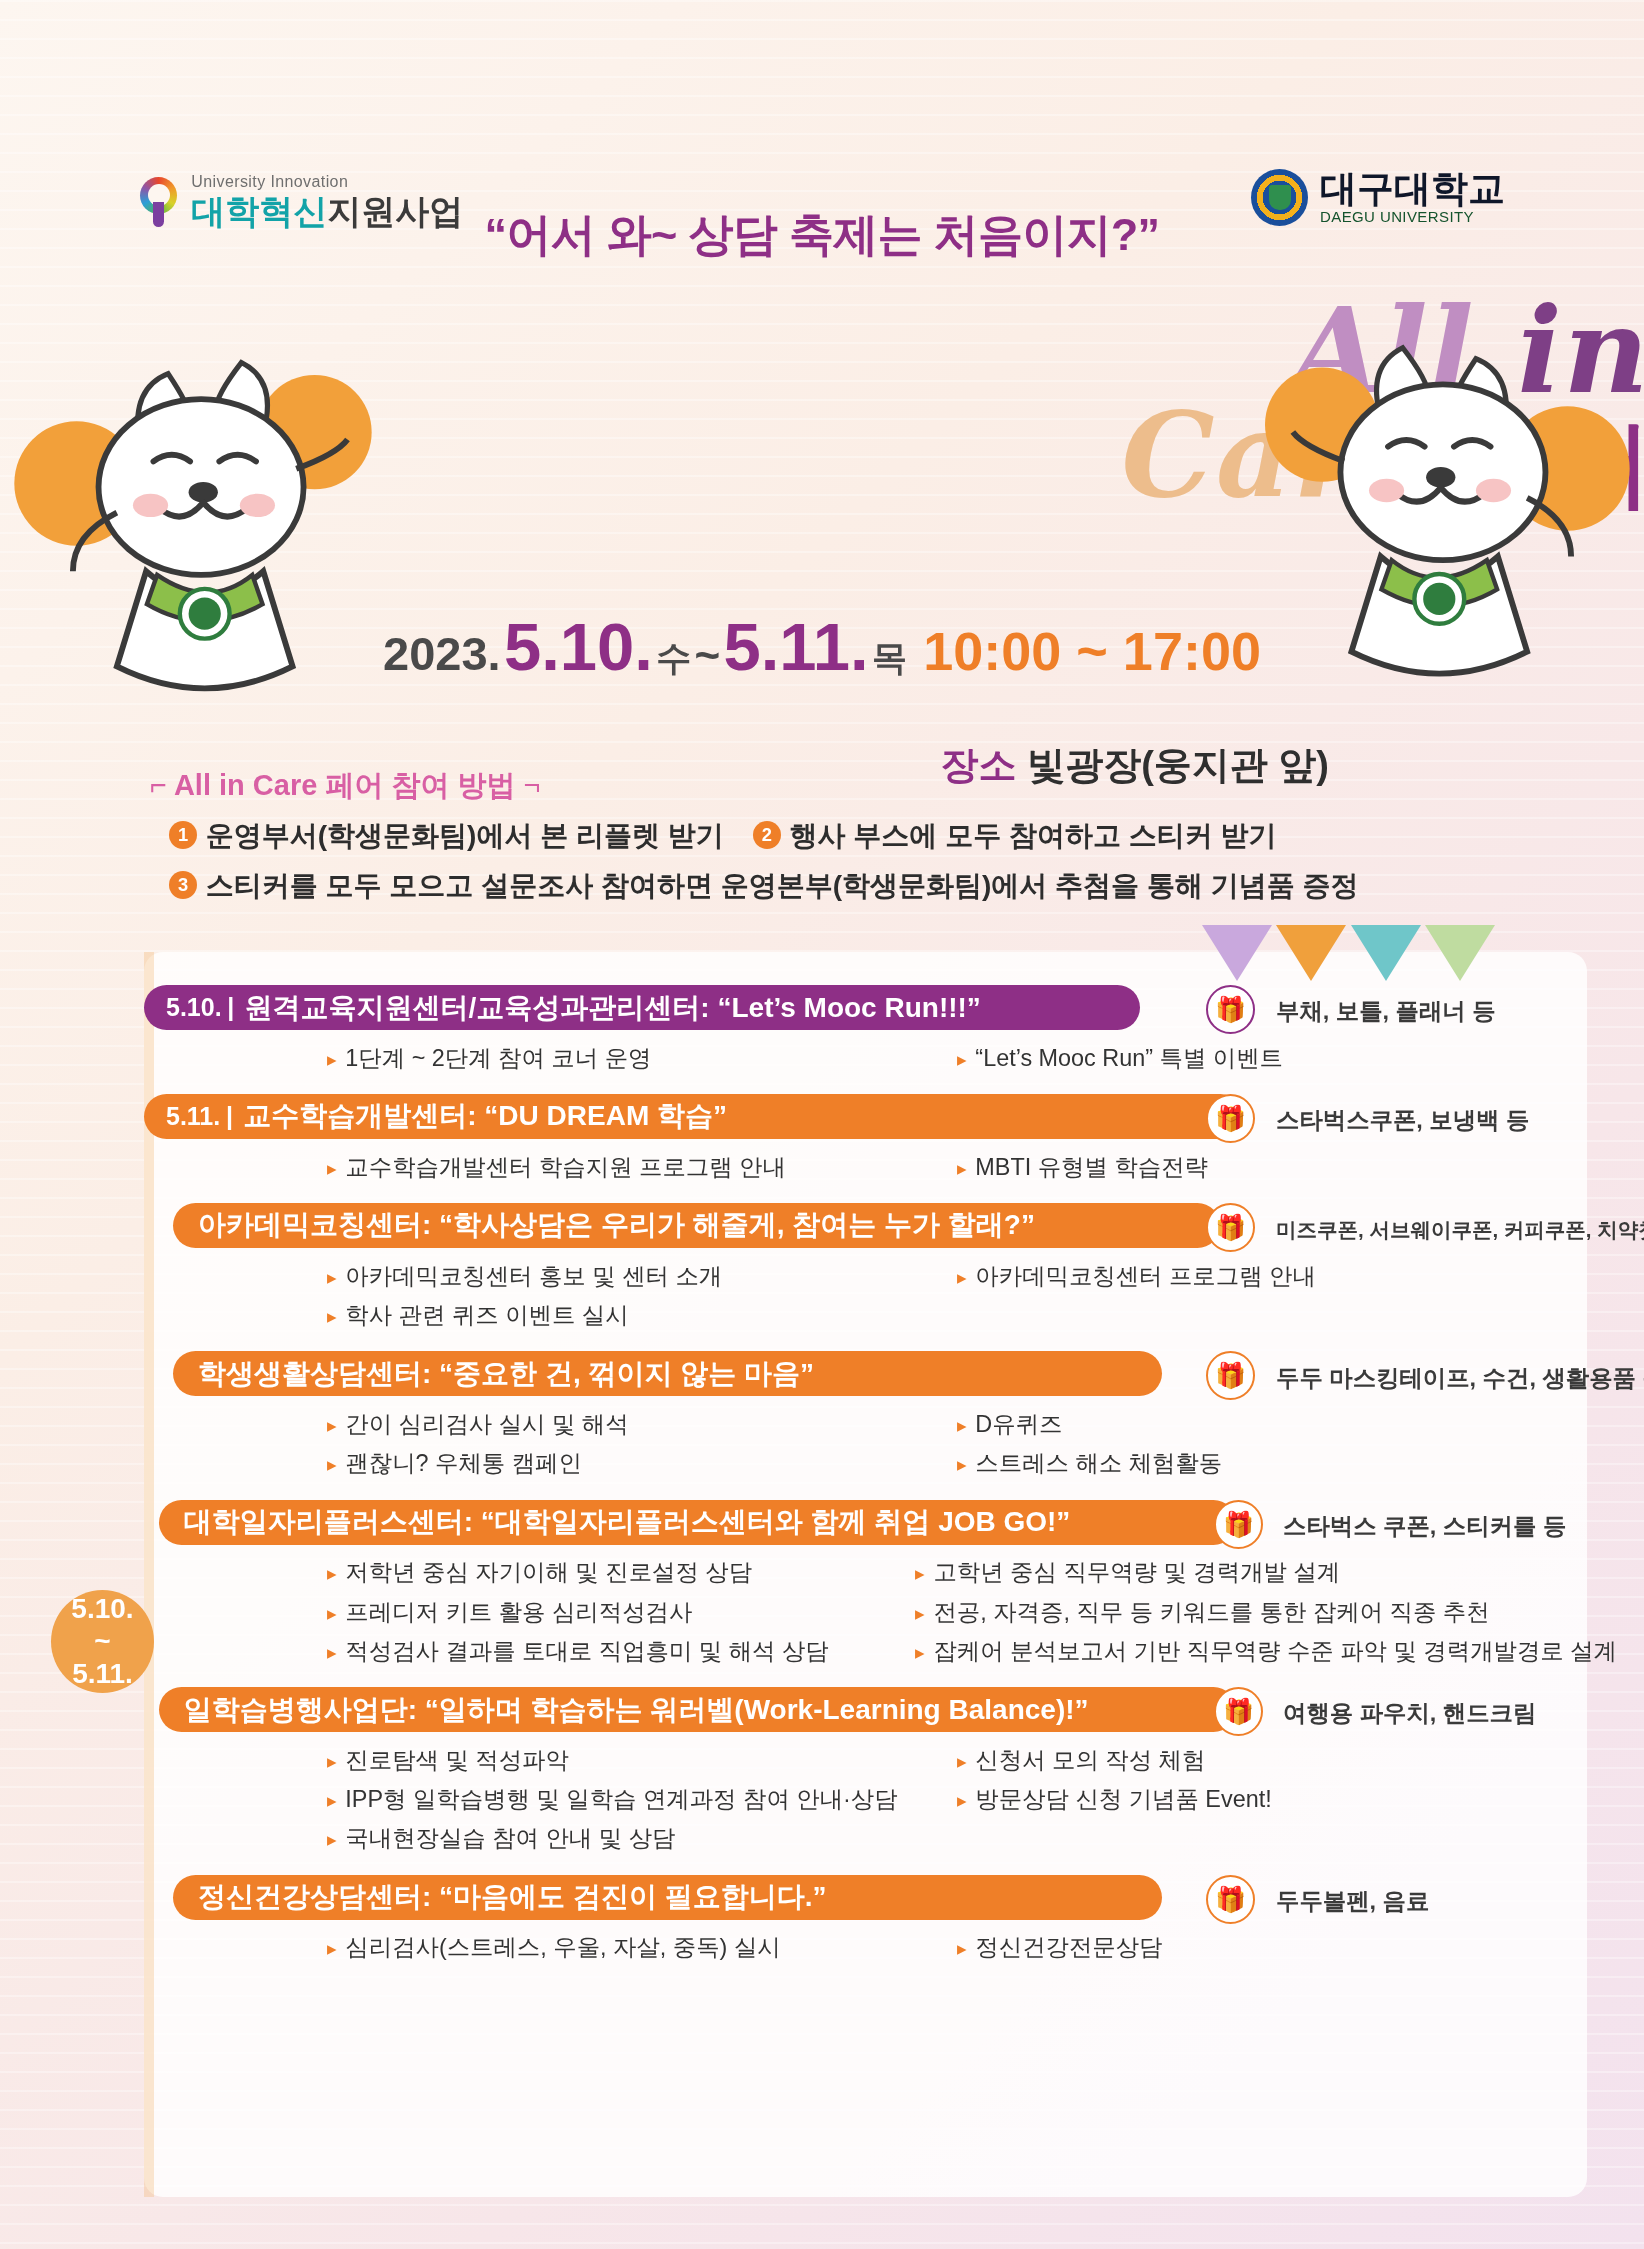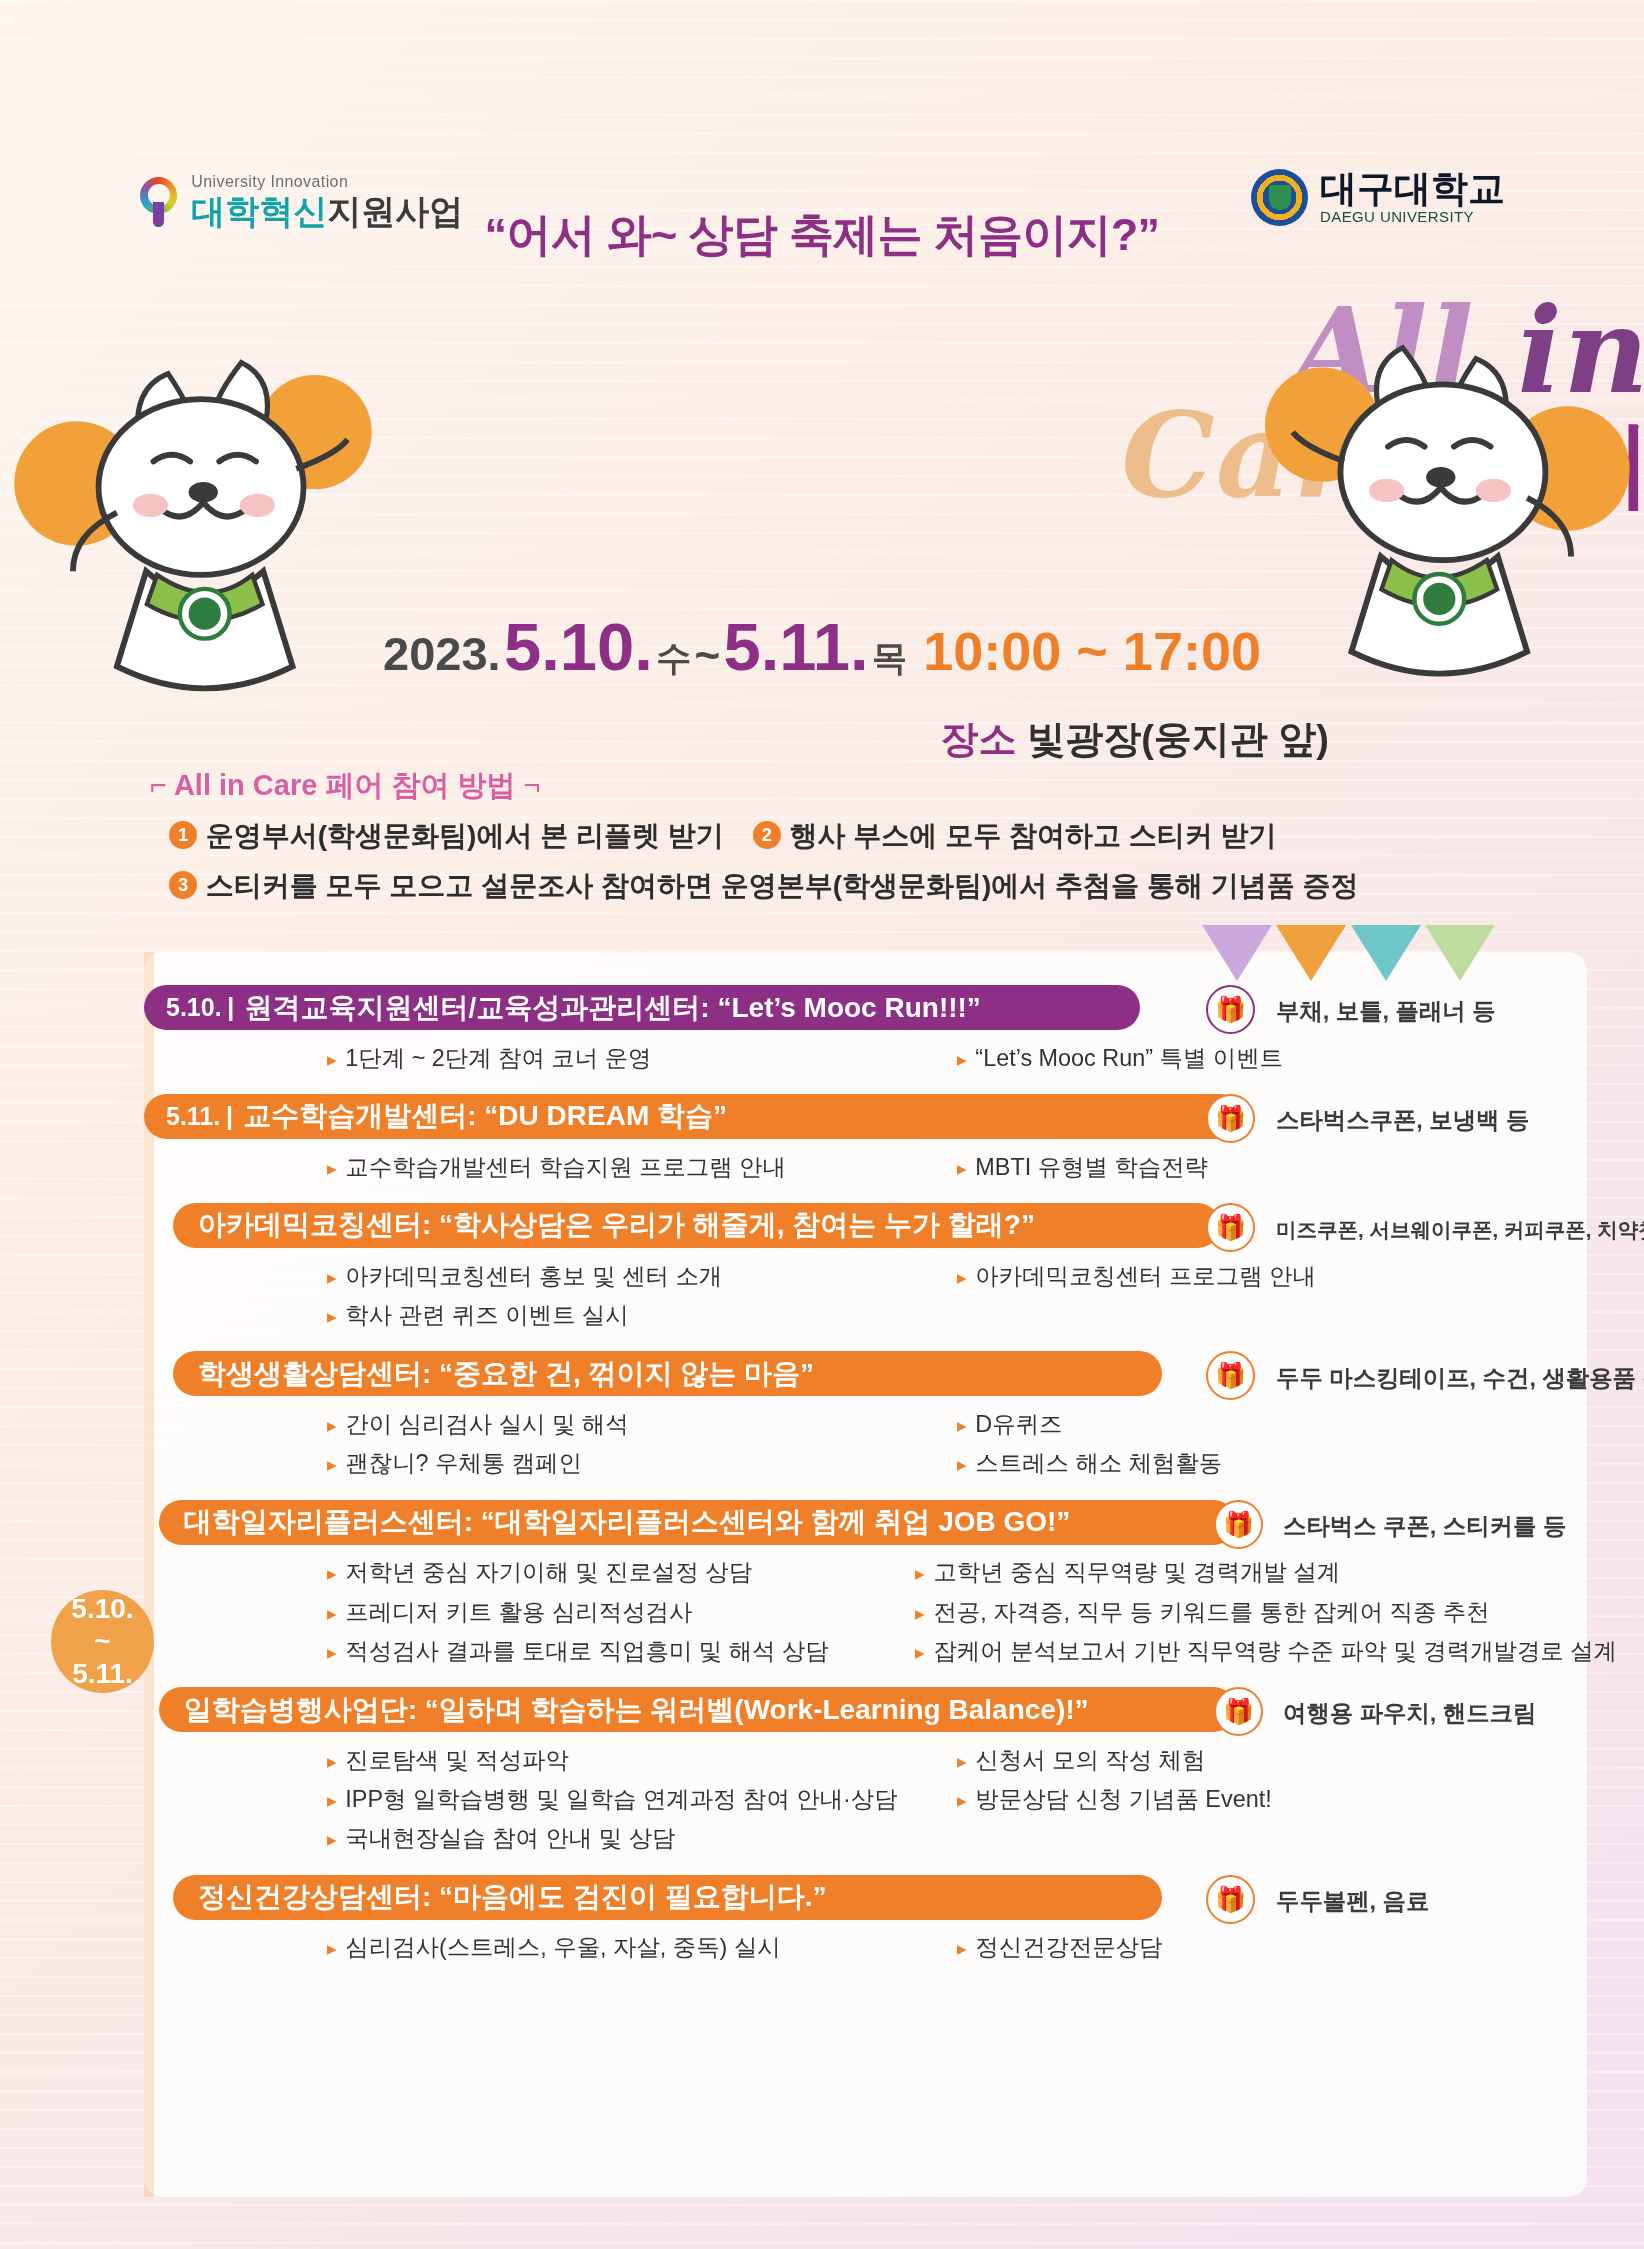--- a/index.html
+++ b/index.html
@@ -49,21 +49,21 @@
   .bigtitle .l2{margin-top:-13px;font-size:117px;line-height:1;}
   .bigtitle .l2 .care{font-family:"DejaVu Serif", serif;font-style:italic;font-weight:bold;color:#edbd8c;letter-spacing:1.5px;}
   .bigtitle .l2 .fair{font-weight:bold;color:#8e2f86;font-size:94px;letter-spacing:-1.5px;}
 
   .dates{position:absolute;top:608px;left:0;width:100%;text-align:center;white-space:nowrap;}
   .dates .y{font-size:47px;color:#4a4a4a;font-weight:bold;}
   .dates .d{font-size:67px;color:#8e2f86;font-weight:bold;}
   .dates .w{font-size:35px;color:#4a4a4a;font-weight:bold;}
   .dates .tilde{font-size:44px;color:#4a4a4a;font-weight:bold;}
   .dates .time{font-size:54px;color:#ef7f28;font-weight:bold;margin-left:13px;}
-  .place{position:absolute;top:714px;right:315px;font-size:38px;font-weight:bold;color:#2f2f2f;}
+  .place{position:absolute;top:740px;right:315px;font-size:38px;font-weight:bold;color:#2f2f2f;}
   .place .lbl{color:#8e2f86;}
 
   
   .howto-title{position:absolute;top:766px;left:150px;font-size:29px;font-weight:bold;color:#d85fa4;}
   .howto-title .bar{color:#d85fa4;font-weight:normal;}
   .howto{position:absolute;top:817px;left:169px;width:1355px;}
   .howto .row{display:flex;align-items:flex-start;margin-bottom:11.7px;font-size:28px;color:#2d2d2d;font-weight:bold;}
   .num{display:inline-flex;align-items:center;justify-content:center;width:28px;height:28px;border-radius:50%;
        background:#ef7f28;color:#fff;font-size:18.3px;font-weight:bold;margin-right:8.8px;margin-top:4.4px;flex:none;}
   .howto .seg{display:flex;align-items:flex-start;margin-right:29px;}

